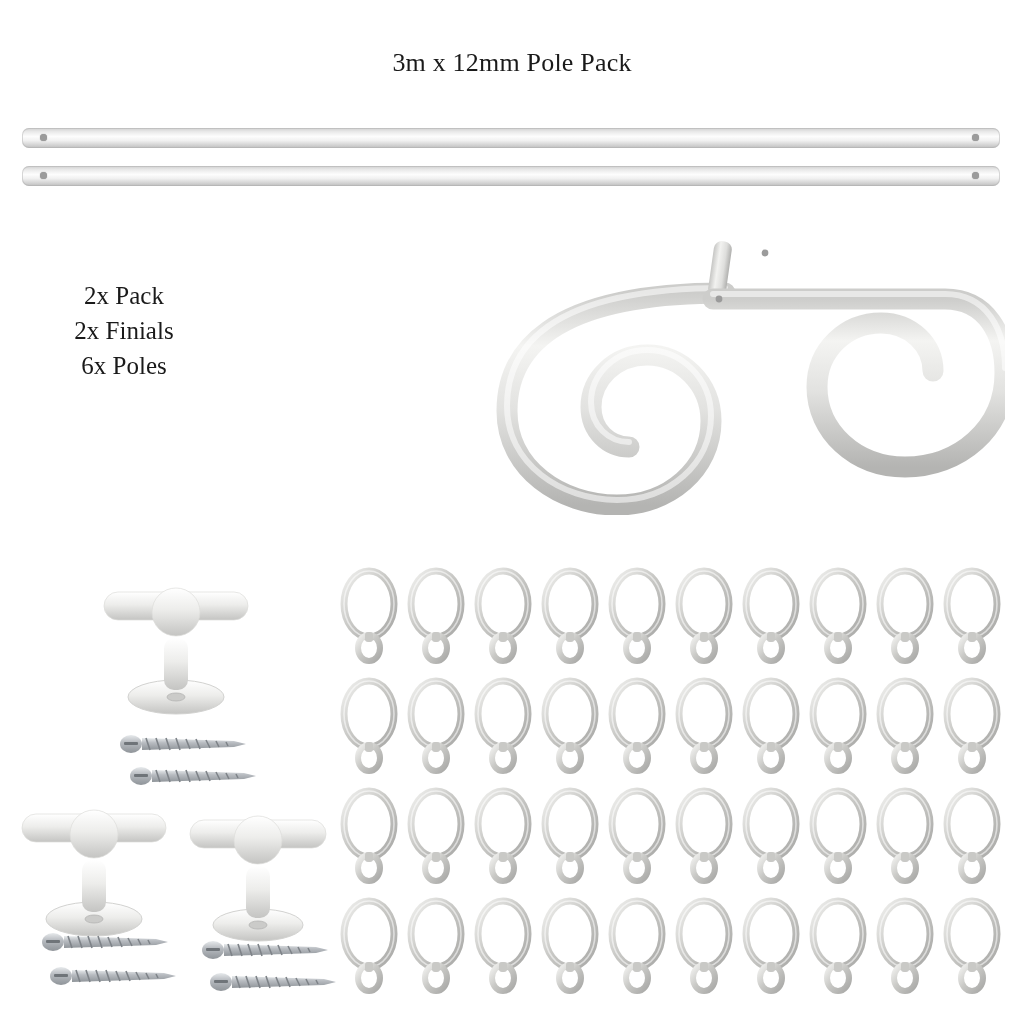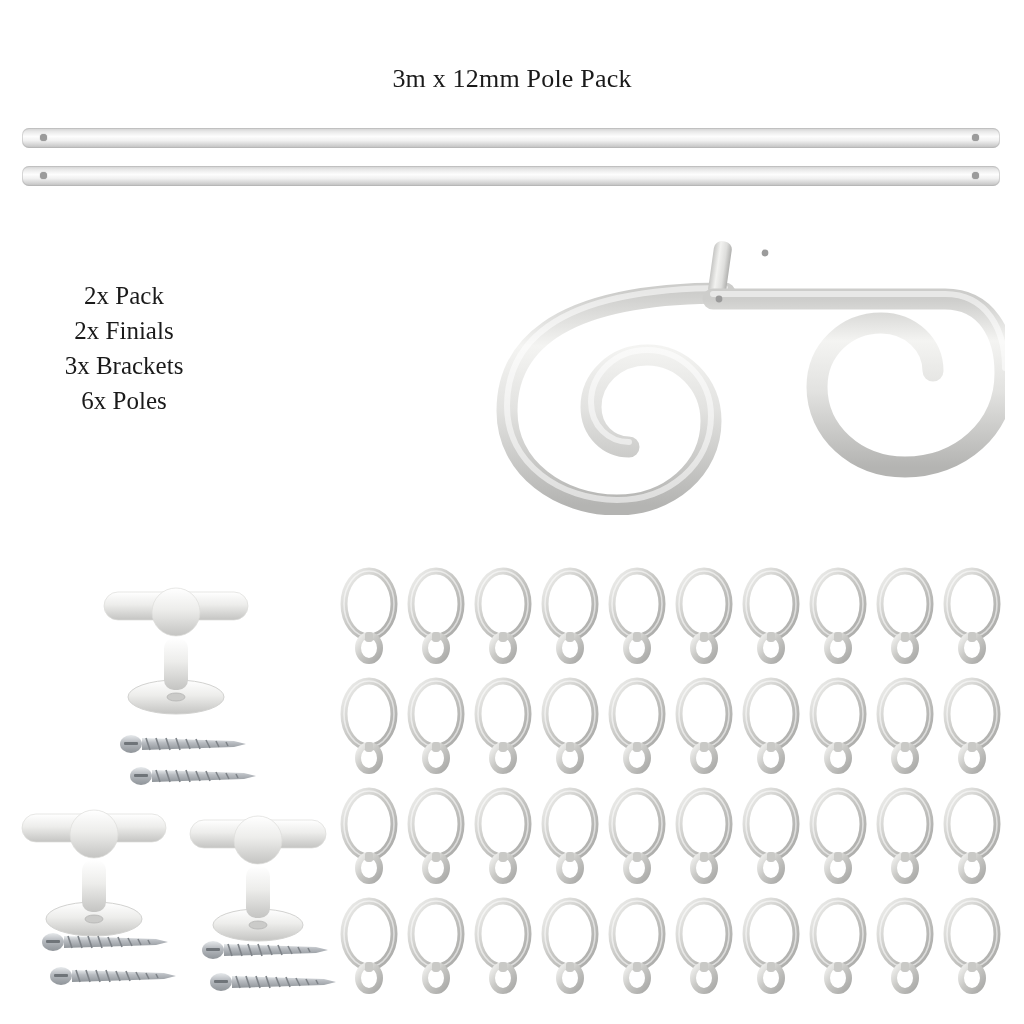--- a/index.html
+++ b/index.html
@@ -14,21 +14,21 @@
     background: #ffffff;
     overflow: hidden;
     font-family: "Liberation Serif", serif;
     color: #1a1a1a;
   }
 
   
   .title {
     position: absolute;
     left: 0;
-    top: 64px;
+    top: 48px;
     width: 1024px;
     text-align: center;
     font-size: 26px;
     font-family: "Liberation Serif", serif;
     letter-spacing: 0.2px;
   }
 
   
   .pole {
     position: absolute;
@@ -101,21 +101,20 @@
     <span class="pole-hole" style="left:950px; top:6px;"></span>
   </div>
   <div class="pole pole-2">
     <span class="pole-hole" style="left:18px; top:6px;"></span>
     <span class="pole-hole" style="left:950px; top:6px;"></span>
   </div>
 
   <div class="includes-list">
     <div>2x Pack</div>
     <div>2x Finials</div>
-    <div>3x Brackets</div>
     <div>6x Poles</div>
   </div>
 
   <div class="finials">
     <svg width="760" height="300" viewBox="0 0 760 300">
       <defs>
         <linearGradient id="metalV" x1="0" y1="0" x2="0" y2="1">
           <stop offset="0%" stop-color="#cdcdcb"></stop>
           <stop offset="25%" stop-color="#f4f4f2"></stop>
           <stop offset="55%" stop-color="#e2e2e0"></stop>

